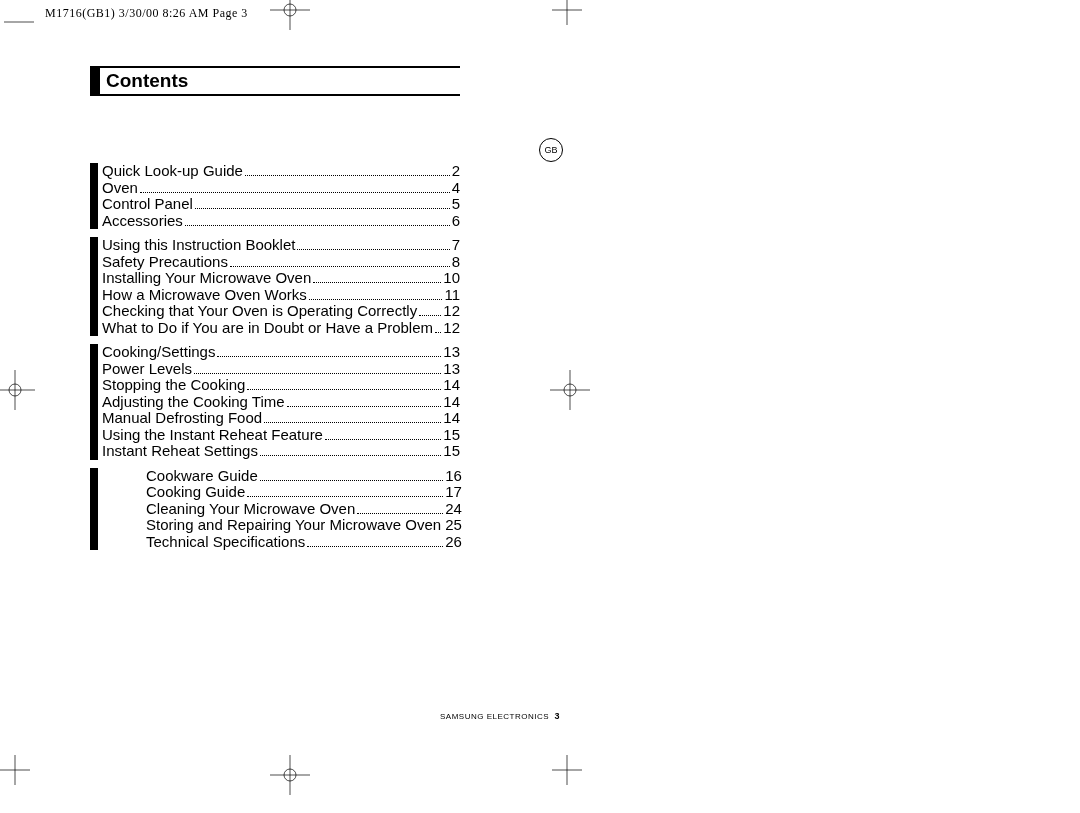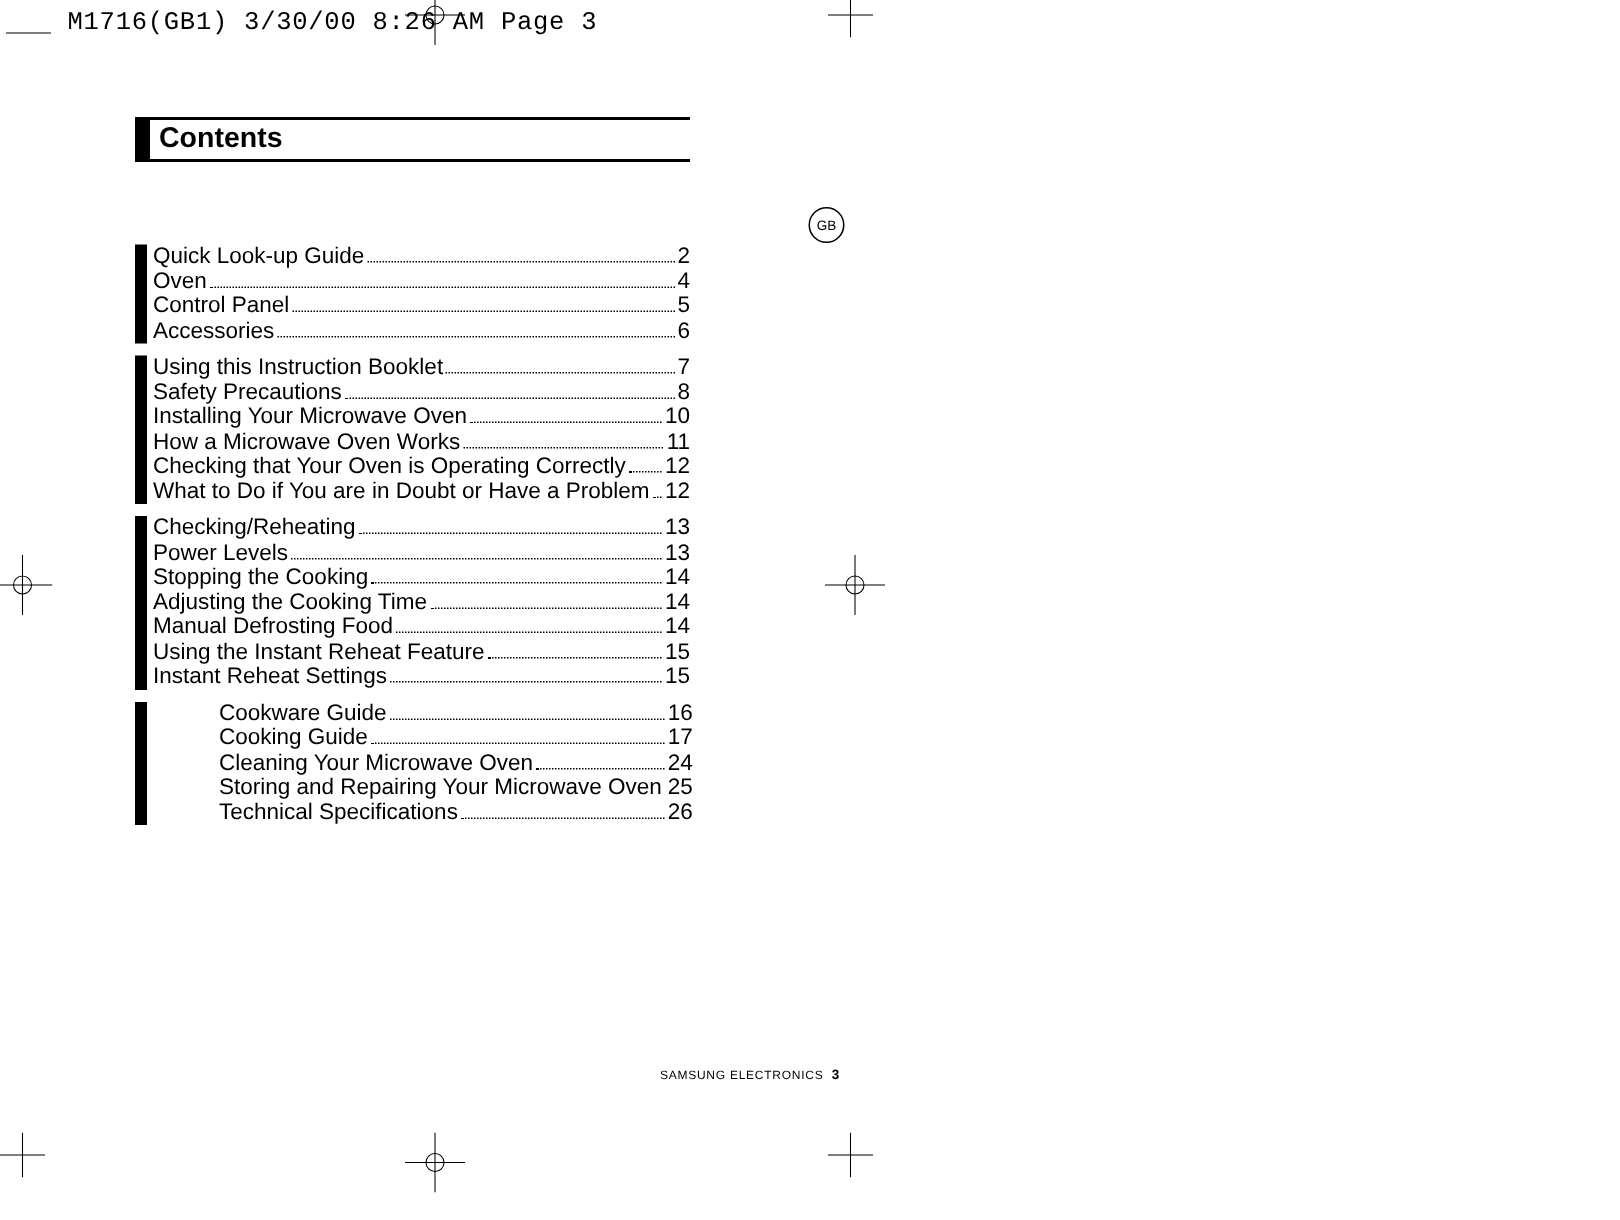--- a/index.html
+++ b/index.html
@@ -12,31 +12,31 @@
   }
   .page{
     position:absolute;
     left:90px; top:18px;
     width:470px;
   }
   
   .print-info{
     position:absolute;
     left:45px; top:6px;
-    font-family:Liberation Mono, monospace;
-    font-size:17px;
+    font-family:Liberation Serif, serif;
+    font-size:12px;
     letter-spacing:0.5px;
   }
   
   .mark{position:absolute;pointer-events:none;}
   .mark svg{display:block;}
   
   .title-bar{
     position:absolute;
-    left:0; top:60px;
+    left:0; top:48px;
     width:370px;
     height:26px;
     border-top:2px solid #000;
     border-bottom:2px solid #000;
     display:flex;align-items:center;text-align:center;
   }
   .title-black{
     background:#000;width:10px;height:100%;
   }
   .title-text{
@@ -218,21 +218,21 @@
             <span class="label">What to Do if You are in Doubt or Have a Problem </span>
             <span class="dots"></span>
             <span class="pg">12</span>
           </div>
         </div>
       </div>
       <div class="group" style="display: flex;">
         <div class="bar"></div>
         <div class="entries">
           <div class="row">
-            <span class="label">Checking/Reheating </span>
+            <span class="label">Cooking/Settings </span>
             <span class="dots"></span>
             <span class="pg">13</span>
           </div>
           <div class="row">
             <span class="label">Power Levels </span>
             <span class="dots"></span>
             <span class="pg">13</span>
           </div>
           <div class="row">
             <span class="label">Stopping the Cooking </span>

